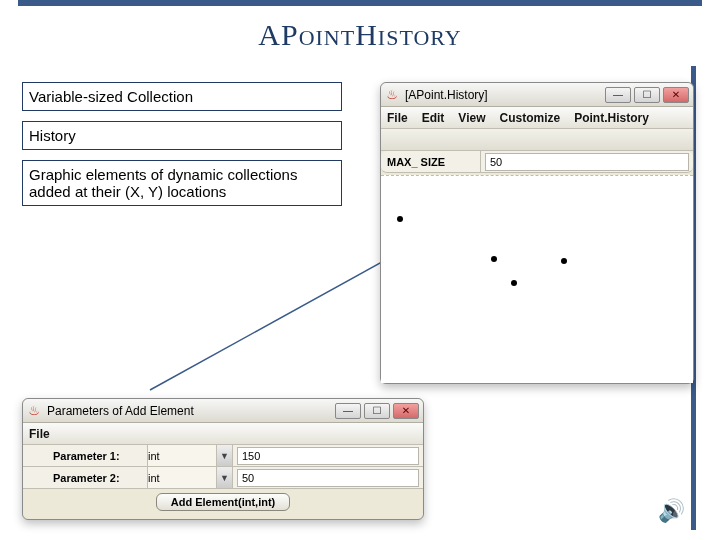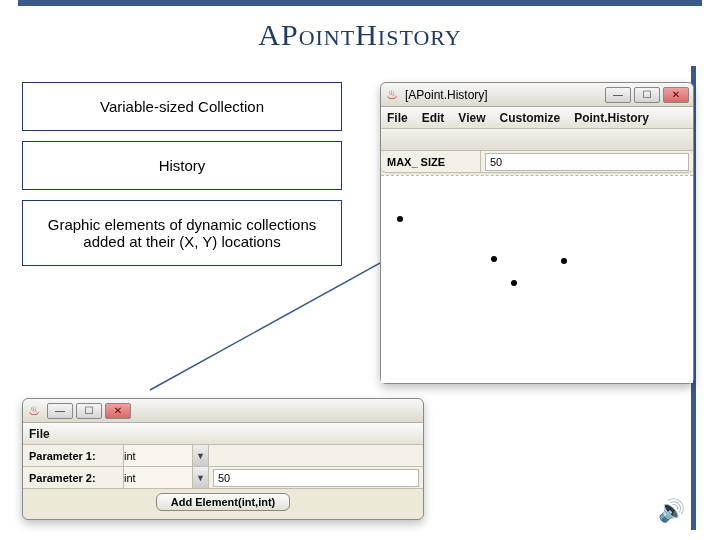--- a/index.html
+++ b/index.html
@@ -37,22 +37,22 @@
 
   .callouts {
     position: absolute;
     left: 22px;
     top: 82px;
     width: 320px;
   }
   .callout {
     border: 1.5px solid #203a63;
     background: #fff;
-    text-align: center;
-    padding: 15px 6px;
+    text-align: left;
+    padding: 5px 6px;
     margin-bottom: 10px;
     font-size: 15px;
     color: #000;
   }
 
   
   .arrow-svg {
     position: absolute;
     top: 0; left: 0;
     width: 720px; height: 540px;
@@ -172,20 +172,21 @@
     display: flex;
     align-items: center;
     background: #f3f1e7;
     border-bottom: 1px solid #c0beb2;
     font-size: 11px;
   }
   .param-label {
     width: 100px;
     font-weight: bold;
     padding-left: 6px;
+    margin-left: 24px;
   }
   .param-type {
     width: 70px;
     border-left: 1px solid #c0beb2;
     border-right: 1px solid #c0beb2;
     height: 100%;
     display: flex; align-items: center;
     background:#f7f5ec;
   }
   .param-dd {
@@ -281,33 +282,35 @@
     <div class="dot" style="top:40px;left:16px"></div>
     <div class="dot" style="top:80px;left:110px"></div>
     <div class="dot" style="top:82px;left:180px"></div>
     <div class="dot" style="top:104px;left:130px"></div>
   </div>
 </div>
 
 <div class="win win-params">
   <div class="titlebar">
     <span class="java-icon">♨</span>
+    <span class="title-text">Parameters of Add Element</span>
     <div class="win-btns">
       <div class="win-btn">—</div>
       <div class="win-btn">☐</div>
       <div class="win-btn close">✕</div>
     </div>
   </div>
   <div class="menubar">
     <span>File</span>
   </div>
   <div class="param-row">
     <div class="param-label">Parameter 1:</div>
     <div class="param-type">int</div>
     <div class="param-dd">▼</div>
+    <div class="param-value">150</div>
   </div>
   <div class="param-row">
     <div class="param-label">Parameter 2:</div>
     <div class="param-type">int</div>
     <div class="param-dd">▼</div>
     <div class="param-value">50</div>
   </div>
   <div class="action-row">
     <div class="action-btn">Add Element(int,int)</div>
   </div>

